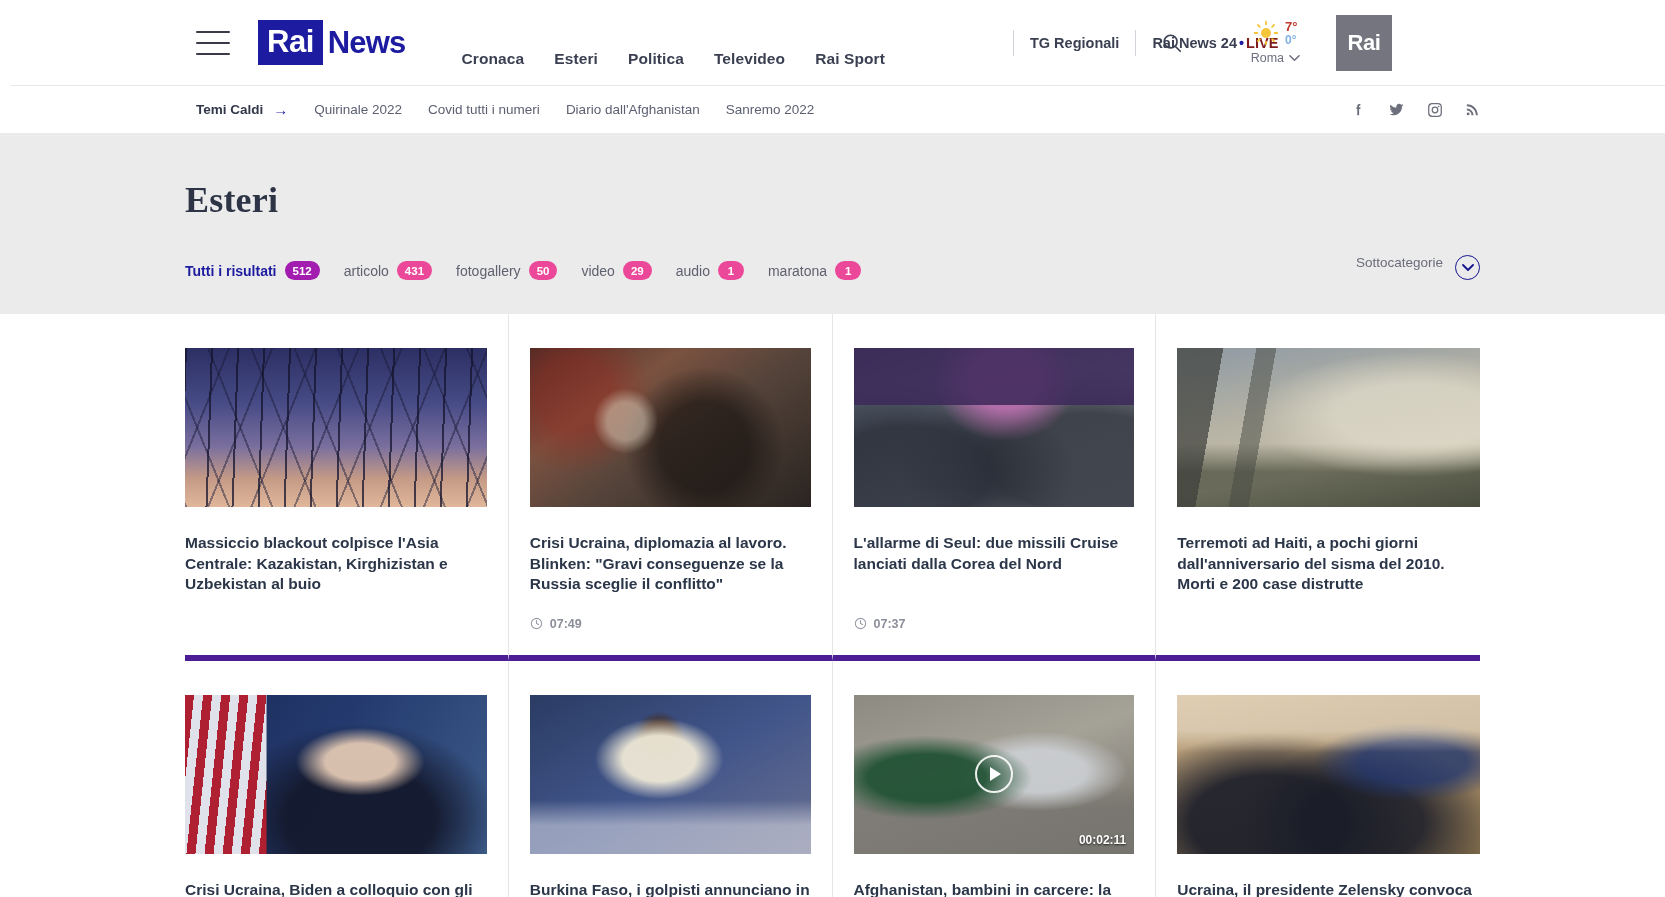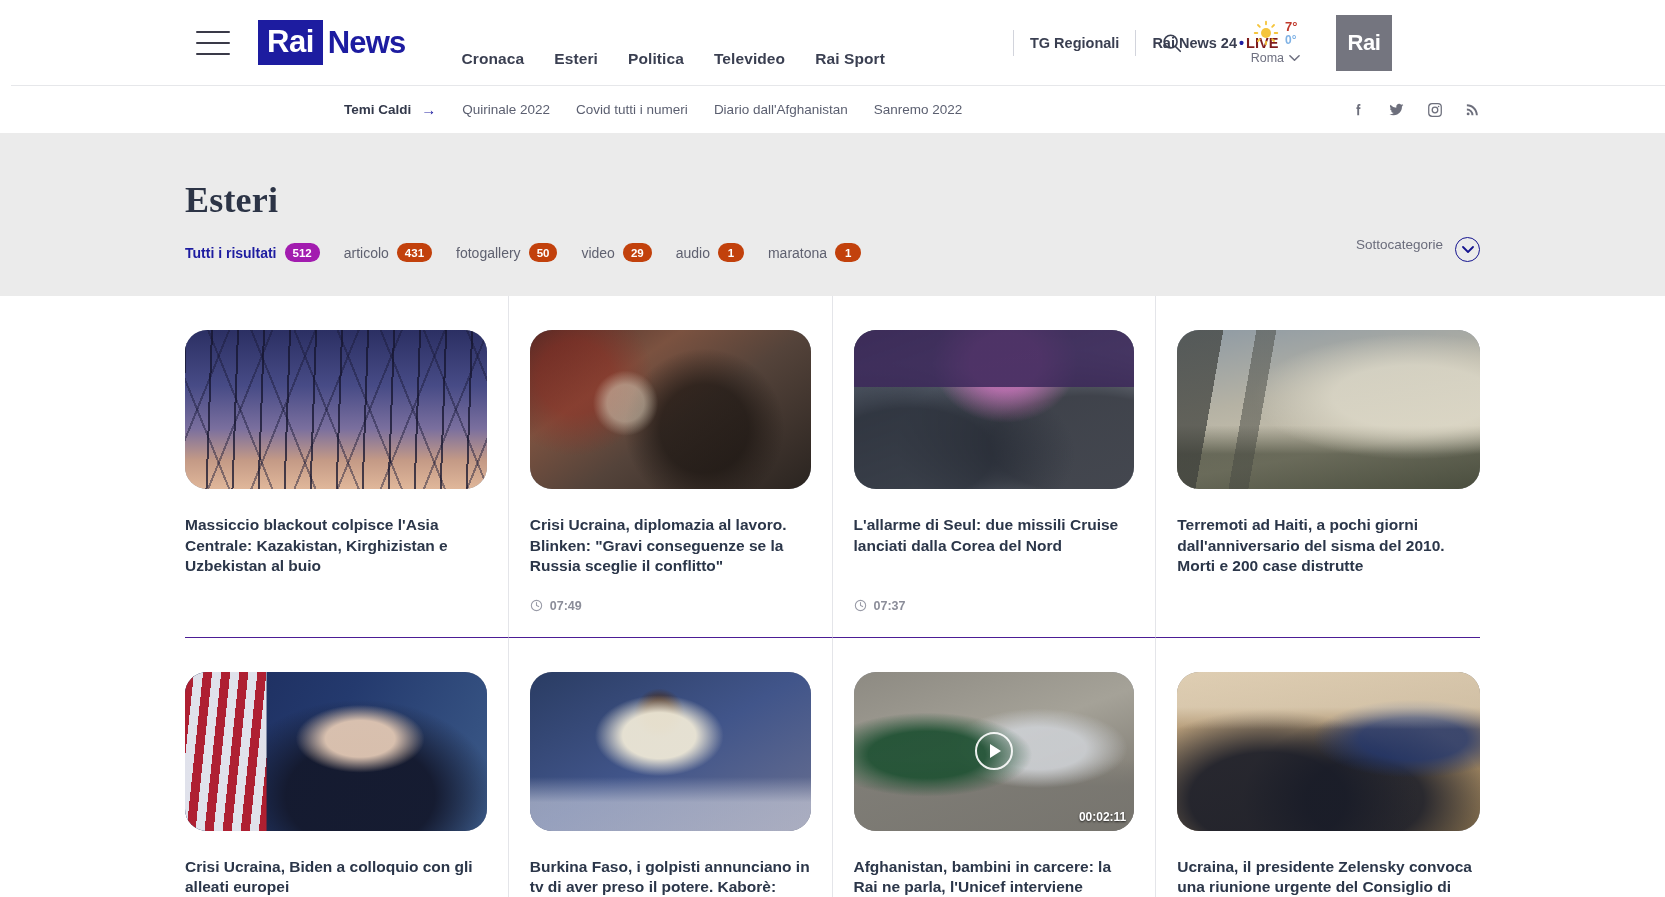--- a/index.html
+++ b/index.html
@@ -103,21 +103,21 @@
   }
 
   
   .temi-bar {
     height: 48px;
     border-top: 1px solid #e6e7ea;
     display: flex; align-items: center;
     padding: 0 185px;
     position: relative;
   }
-  .temi-inner { display: flex; align-items: center; gap: 26px; margin-left: 148px; }
+  .temi-inner { display: flex; align-items: center; gap: 26px; }
   .temi-label {
     font-size: 13.5px; font-weight: bold; color: #32384a;
     display: flex; align-items: center; gap: 10px;
   }
   .temi-arrow { color: #1d1ca0; font-size: 15px; }
   .temi-inner a { font-size: 13.5px; color: #5b5f70; text-decoration: none; }
   .socials {
     position: absolute; right: 185px;
     display: flex; align-items: center; gap: 22px;
   }
@@ -131,31 +131,31 @@
   }
   .page-title {
     font-family: "Liberation Serif", serif;
     font-size: 36px;
     font-weight: bold;
     color: #2c3446;
     letter-spacing: 0.2px;
   }
   .filters {
     display: flex; align-items: center; gap: 24px;
-    margin-top: 22px;
+    margin-top: 40px;
   }
   .filter {
     display: flex; align-items: center; gap: 8px;
     cursor: pointer;
     font-size: 14px;
     color: #5f6170;
   }
   .filter.active { color: #1d1ca0; font-weight: bold; }
   .badge {
-    background: #c2410c;
+    background: #ec4899;
     color: #fff;
     border-radius: 11px;
     min-width: 26px;
     height: 19px;
     padding: 0 8px;
     display: flex; align-items: center; justify-content: center;
     font-size: 11.5px; font-weight: bold;
   }
   .filter.active .badge { background: #a21caf; }
   .subcat {
@@ -173,36 +173,35 @@
 
   
   .grid {
     padding: 0 185px;
     display: grid;
     grid-template-columns: repeat(4, 1fr);
   }
   .card {
     padding: 34px 21px 24px 21px;
     border-right: 1px solid #e4e5e9;
-    border-bottom: 1px solid #4c1d95;
+    border-bottom: 6px solid #4c1d95;
     cursor: pointer;
     display: flex; flex-direction: column;
   }
   .card:nth-child(4n) { border-right: none; }
   .card:first-child { padding-left: 0; }
   .card:nth-child(4n+1) { padding-left: 0; }
   .card:nth-child(4n) { padding-right: 0; }
 
   .thumb {
     width: 100%;
     height: 159px;
     position: relative;
     overflow: hidden;
     background: #8b8f9a;
-    border-radius: 22px;
   }
   .thumb-inner { position: absolute; inset: 0; }
   .card-title {
     margin-top: 26px;
     font-size: 15.5px;
     line-height: 1.33;
     color: #2b3649;
     font-weight: 600;
   }
   .card-meta {

